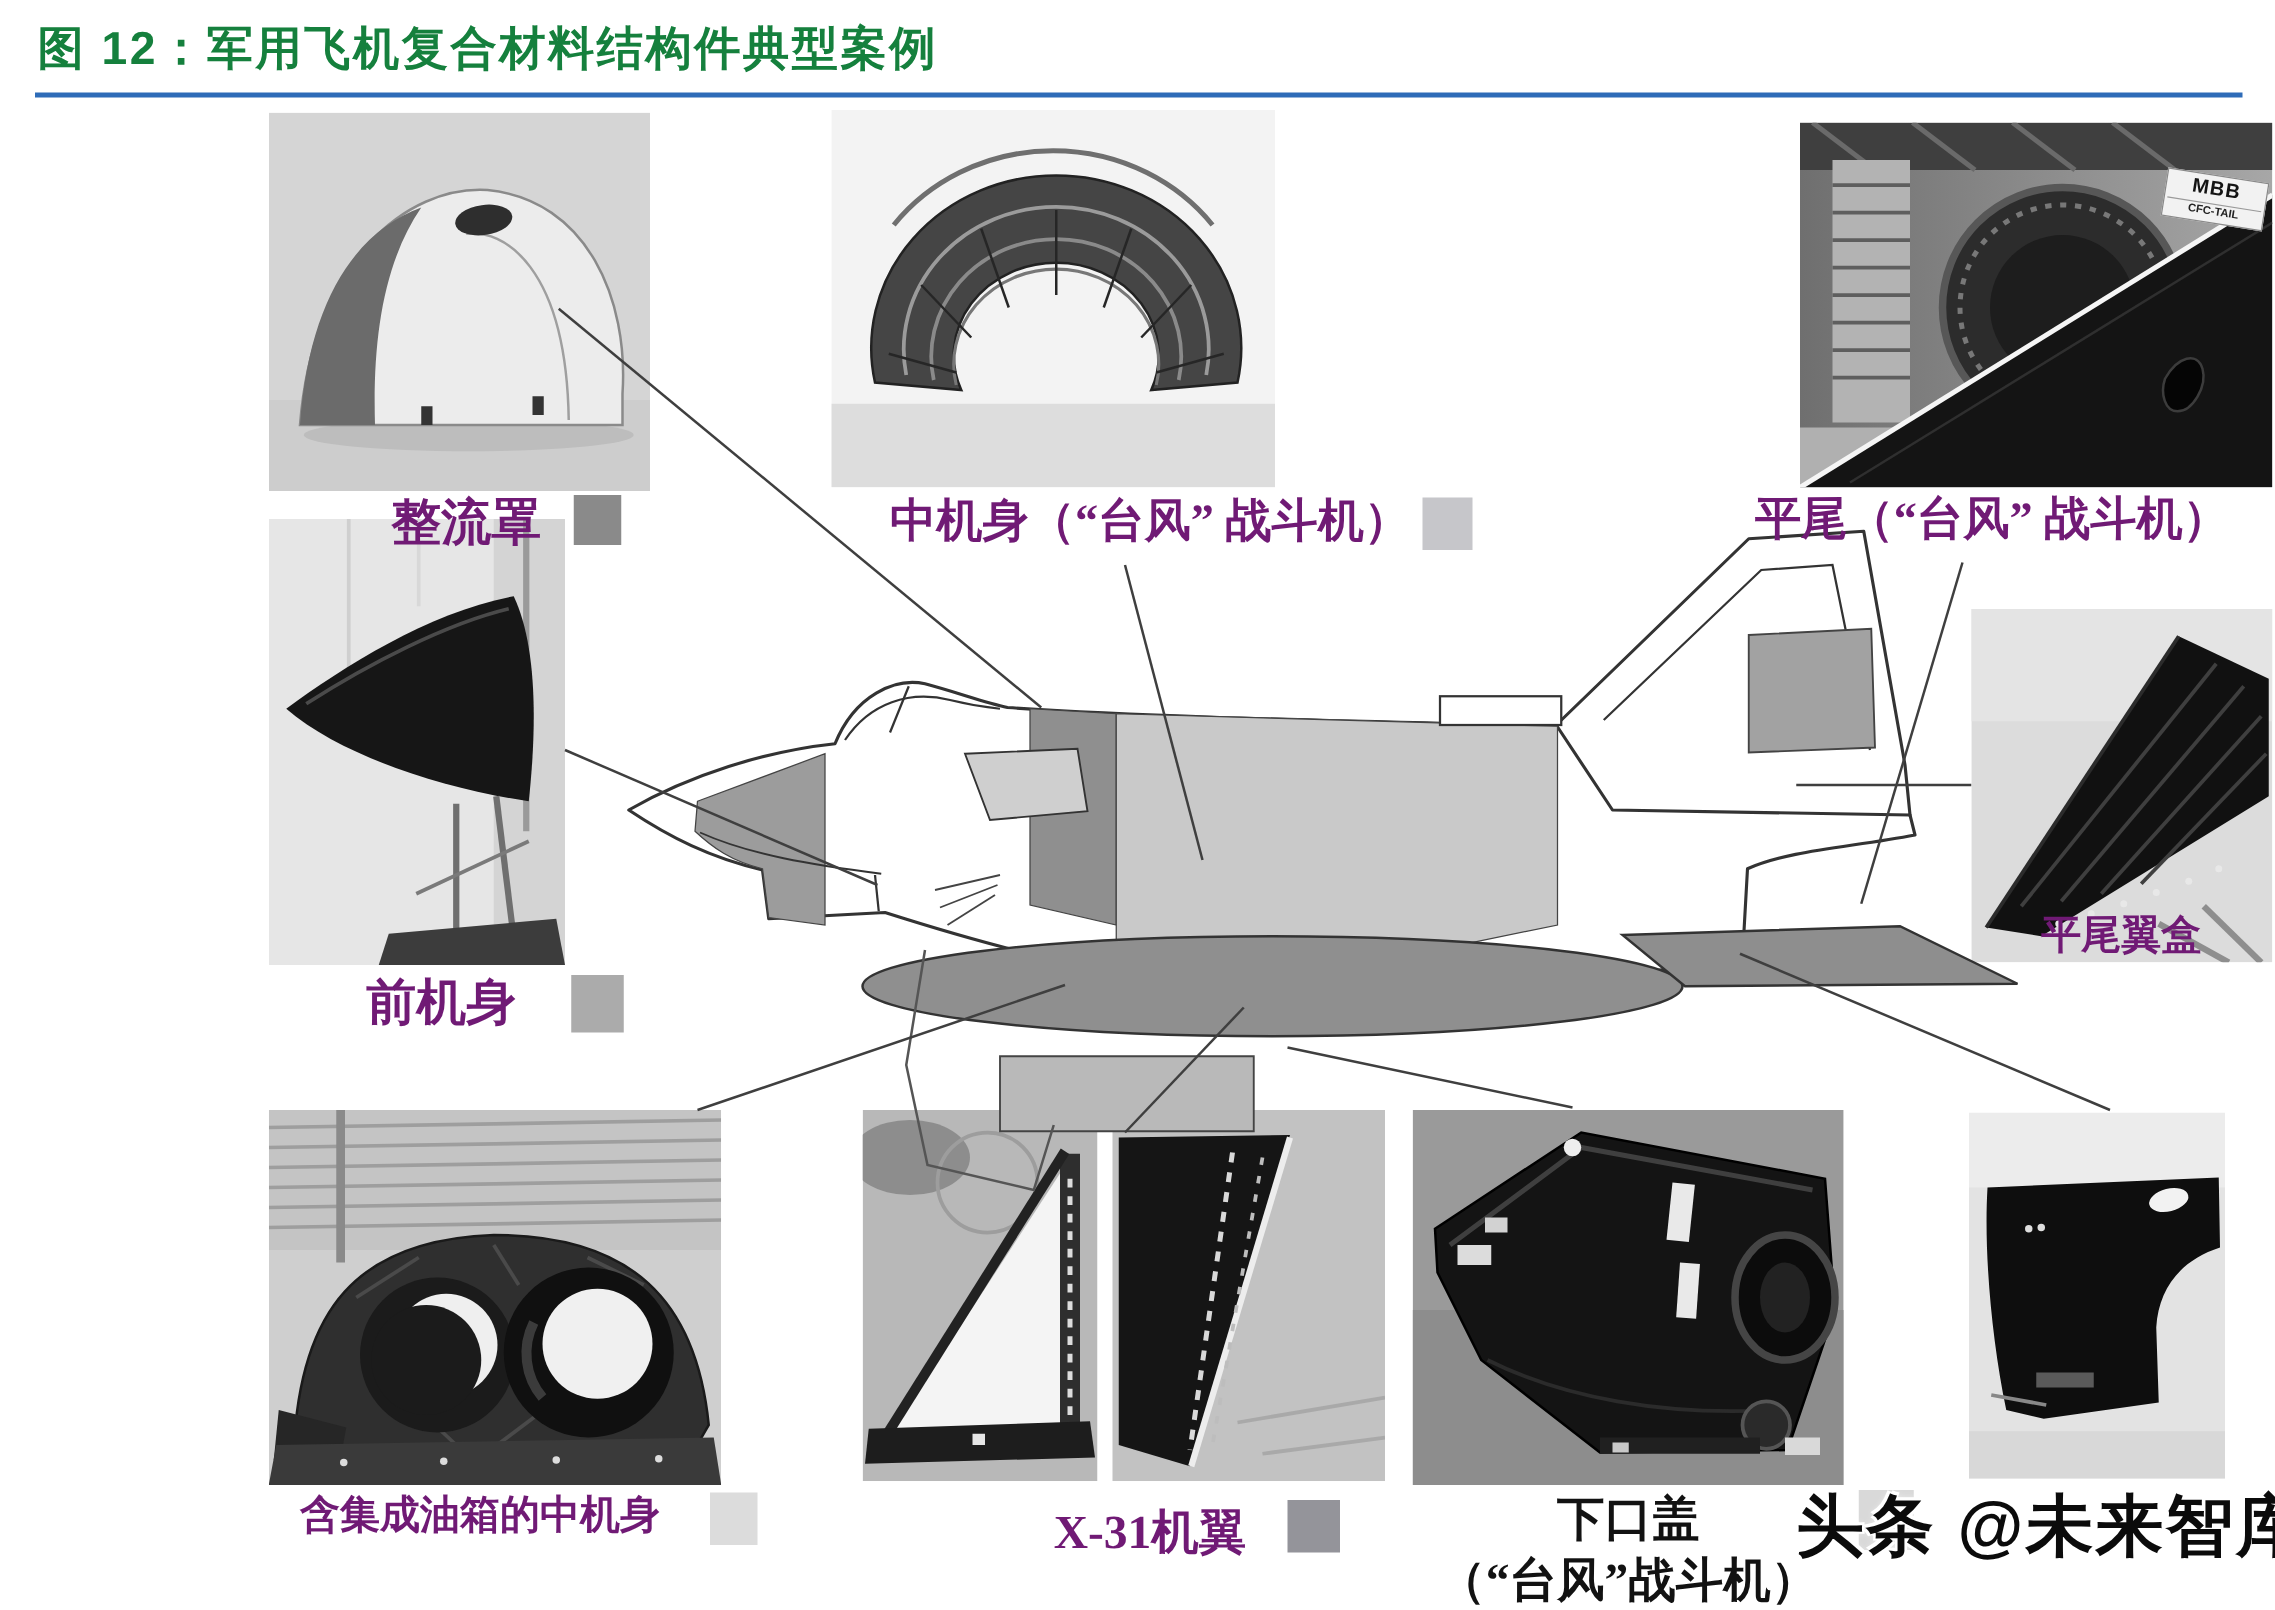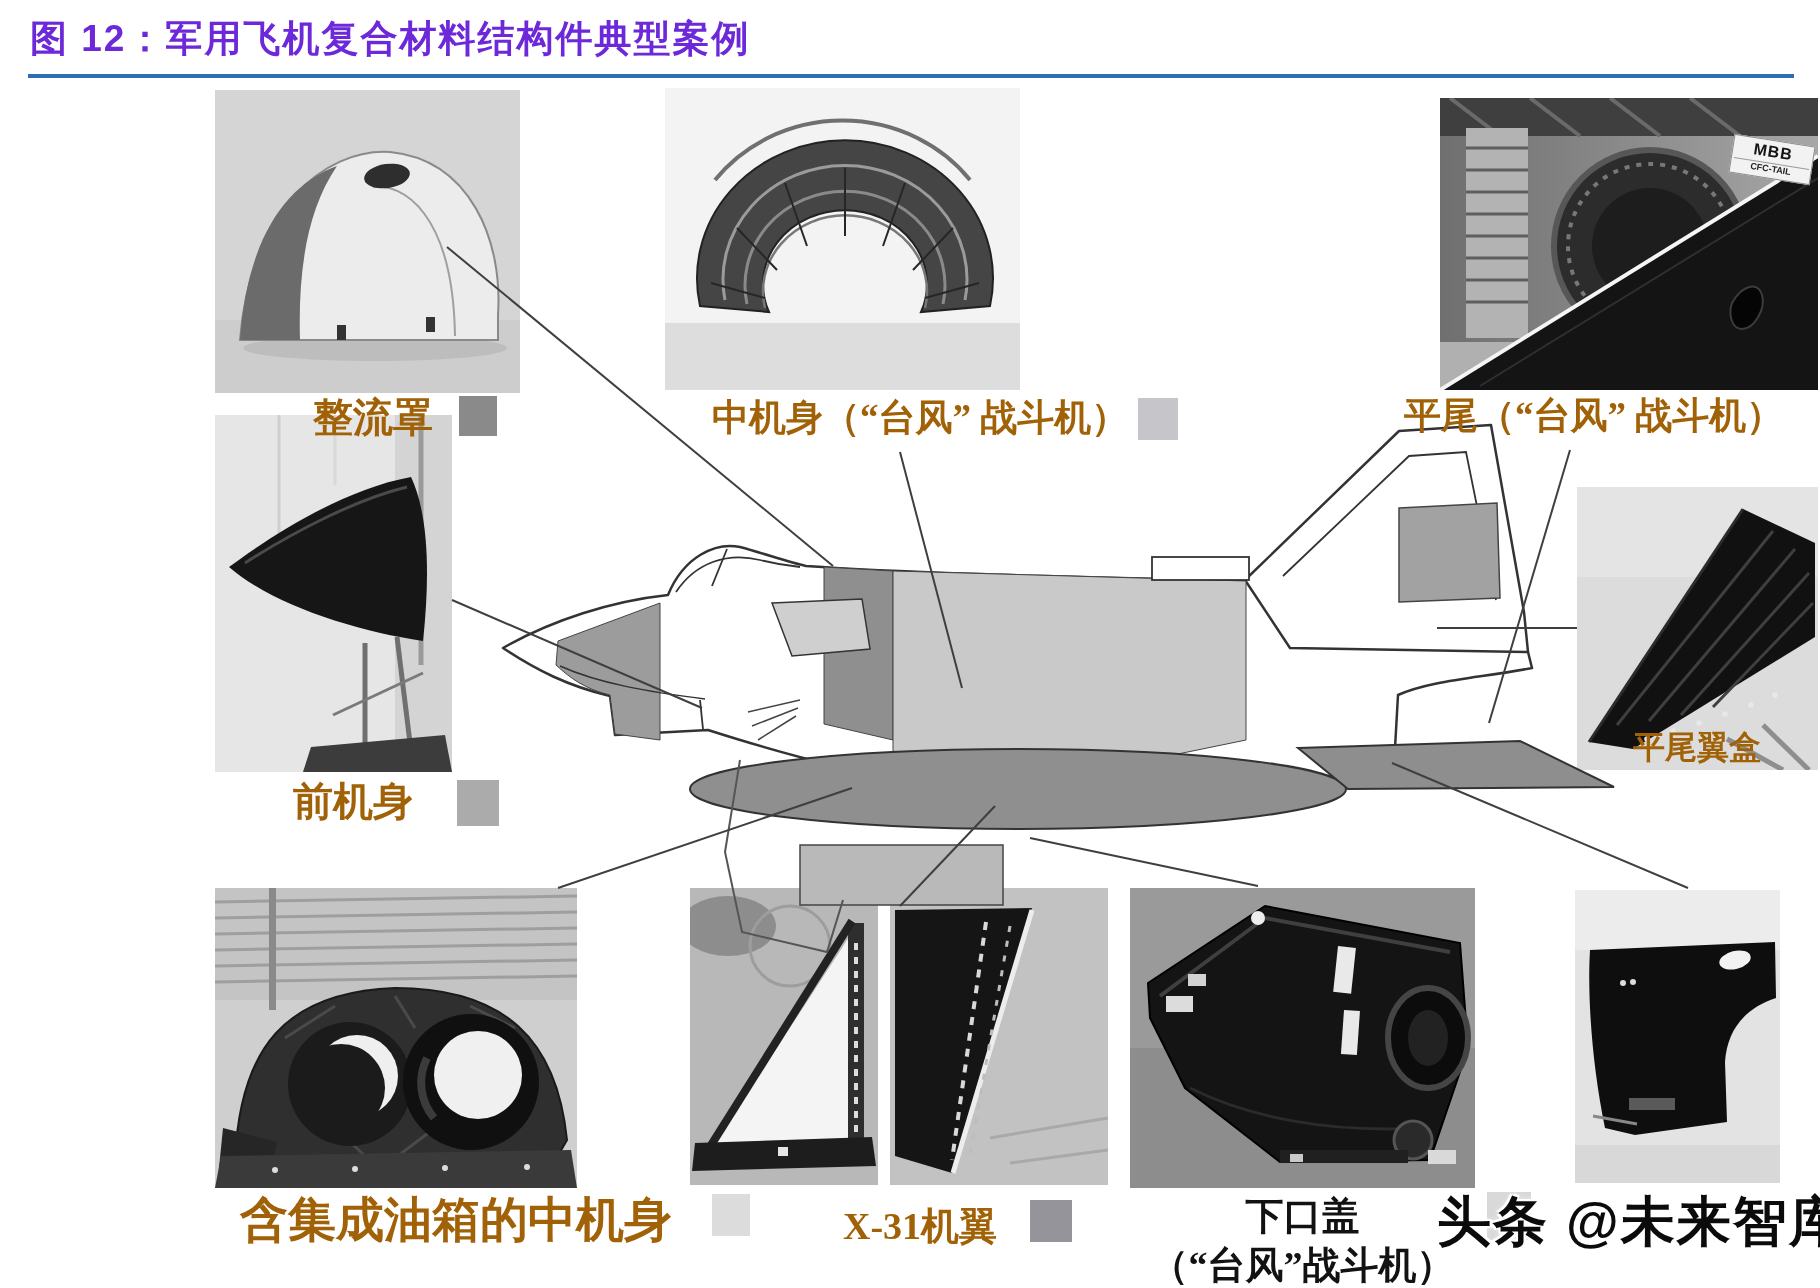--- a/index.html
+++ b/index.html
@@ -1,24 +1,24 @@
 <!DOCTYPE html>
 <html><head>
 <meta charset="utf-8">
 <style>
   html,body{margin:0;padding:0;background:#fff;}
   .page{position:relative;width:1820px;height:1288px;background:#ffffff;overflow:hidden;
         font-family:"Liberation Sans", sans-serif;}
   .title{position:absolute;left:30px;top:14px;font-size:37px;font-weight:600;
-         color:#6d28d9;letter-spacing:2px;font-family:"Liberation Sans",sans-serif;}
+         color:#15803d;letter-spacing:2px;font-family:"Liberation Sans",sans-serif;}
   .rule{position:absolute;left:28px;top:74px;width:1766px;height:4px;background:#2e6cb8;}
   .photo{position:absolute;z-index:1;overflow:hidden;}
   .photo svg{display:block;width:100%;height:100%;}
   .overlay{position:absolute;left:0;top:0;width:1820px;height:1288px;z-index:2;pointer-events:none;}
-  .cap{position:absolute;z-index:3;display:flex;align-items:flex-start;color:#a16207;
+  .cap{position:absolute;z-index:3;display:flex;align-items:flex-start;color:#701a75;
        font-family:"Liberation Serif", serif;font-weight:700;line-height:1.1;white-space:nowrap;}
   .cap .sw{display:inline-block;flex:0 0 auto;}
   .cap2l{position:absolute;z-index:3;text-align:center;color:#121212;
          font-family:"Liberation Serif", serif;font-weight:700;line-height:1.3;}
   .swatch-abs{position:absolute;z-index:3;}
   .watermark{position:absolute;left:1437px;top:1192px;z-index:6;color:#0b0b0b;
      font:700 54px/1.1 "Liberation Sans", sans-serif;letter-spacing:2px;white-space:nowrap;
      text-shadow:2px 2px 0 #fff,-2px -2px 0 #fff,2px -2px 0 #fff,-2px 2px 0 #fff,0 0 7px #fff;}
   .sign{position:absolute;right:5px;top:42px;width:76px;transform:rotate(9deg);
         background:#f2f2f2;border:1px solid #8a8a8a;padding:3px 2px;text-align:center;z-index:2;}
@@ -310,21 +310,21 @@
 
   <div class="cap" style="left:293px;top:780px;font-size:40px;gap:44px">
     <span>前机身</span>
     <span class="sw" style="width: 42px; height: 46px; background: rgb(171, 171, 171);"></span>
   </div>
 
   <div class="cap" style="left:1633px;top:730px;font-size:32px">
     <span>平尾翼盒</span>
   </div>
 
-  <div class="cap" style="left:240px;top:1194px;font-size:48px;gap:40px">
+  <div class="cap" style="left:240px;top:1194px;font-size:32px;gap:40px">
     <span>含集成油箱的中机身</span>
     <span class="sw" style="width: 38px; height: 42px; background: rgb(220, 220, 220);"></span>
   </div>
 
   <div class="cap" style="left:843px;top:1206px;font-size:38px;gap:33px">
     <span>X-31机翼</span>
     <span class="sw" style="width: 42px; height: 42px; margin-top: -6px; background: rgb(148, 148, 154);"></span>
   </div>
 
   <div class="cap2l" style="left:1130px;top:1192px;width:345px;font-size:38px">

